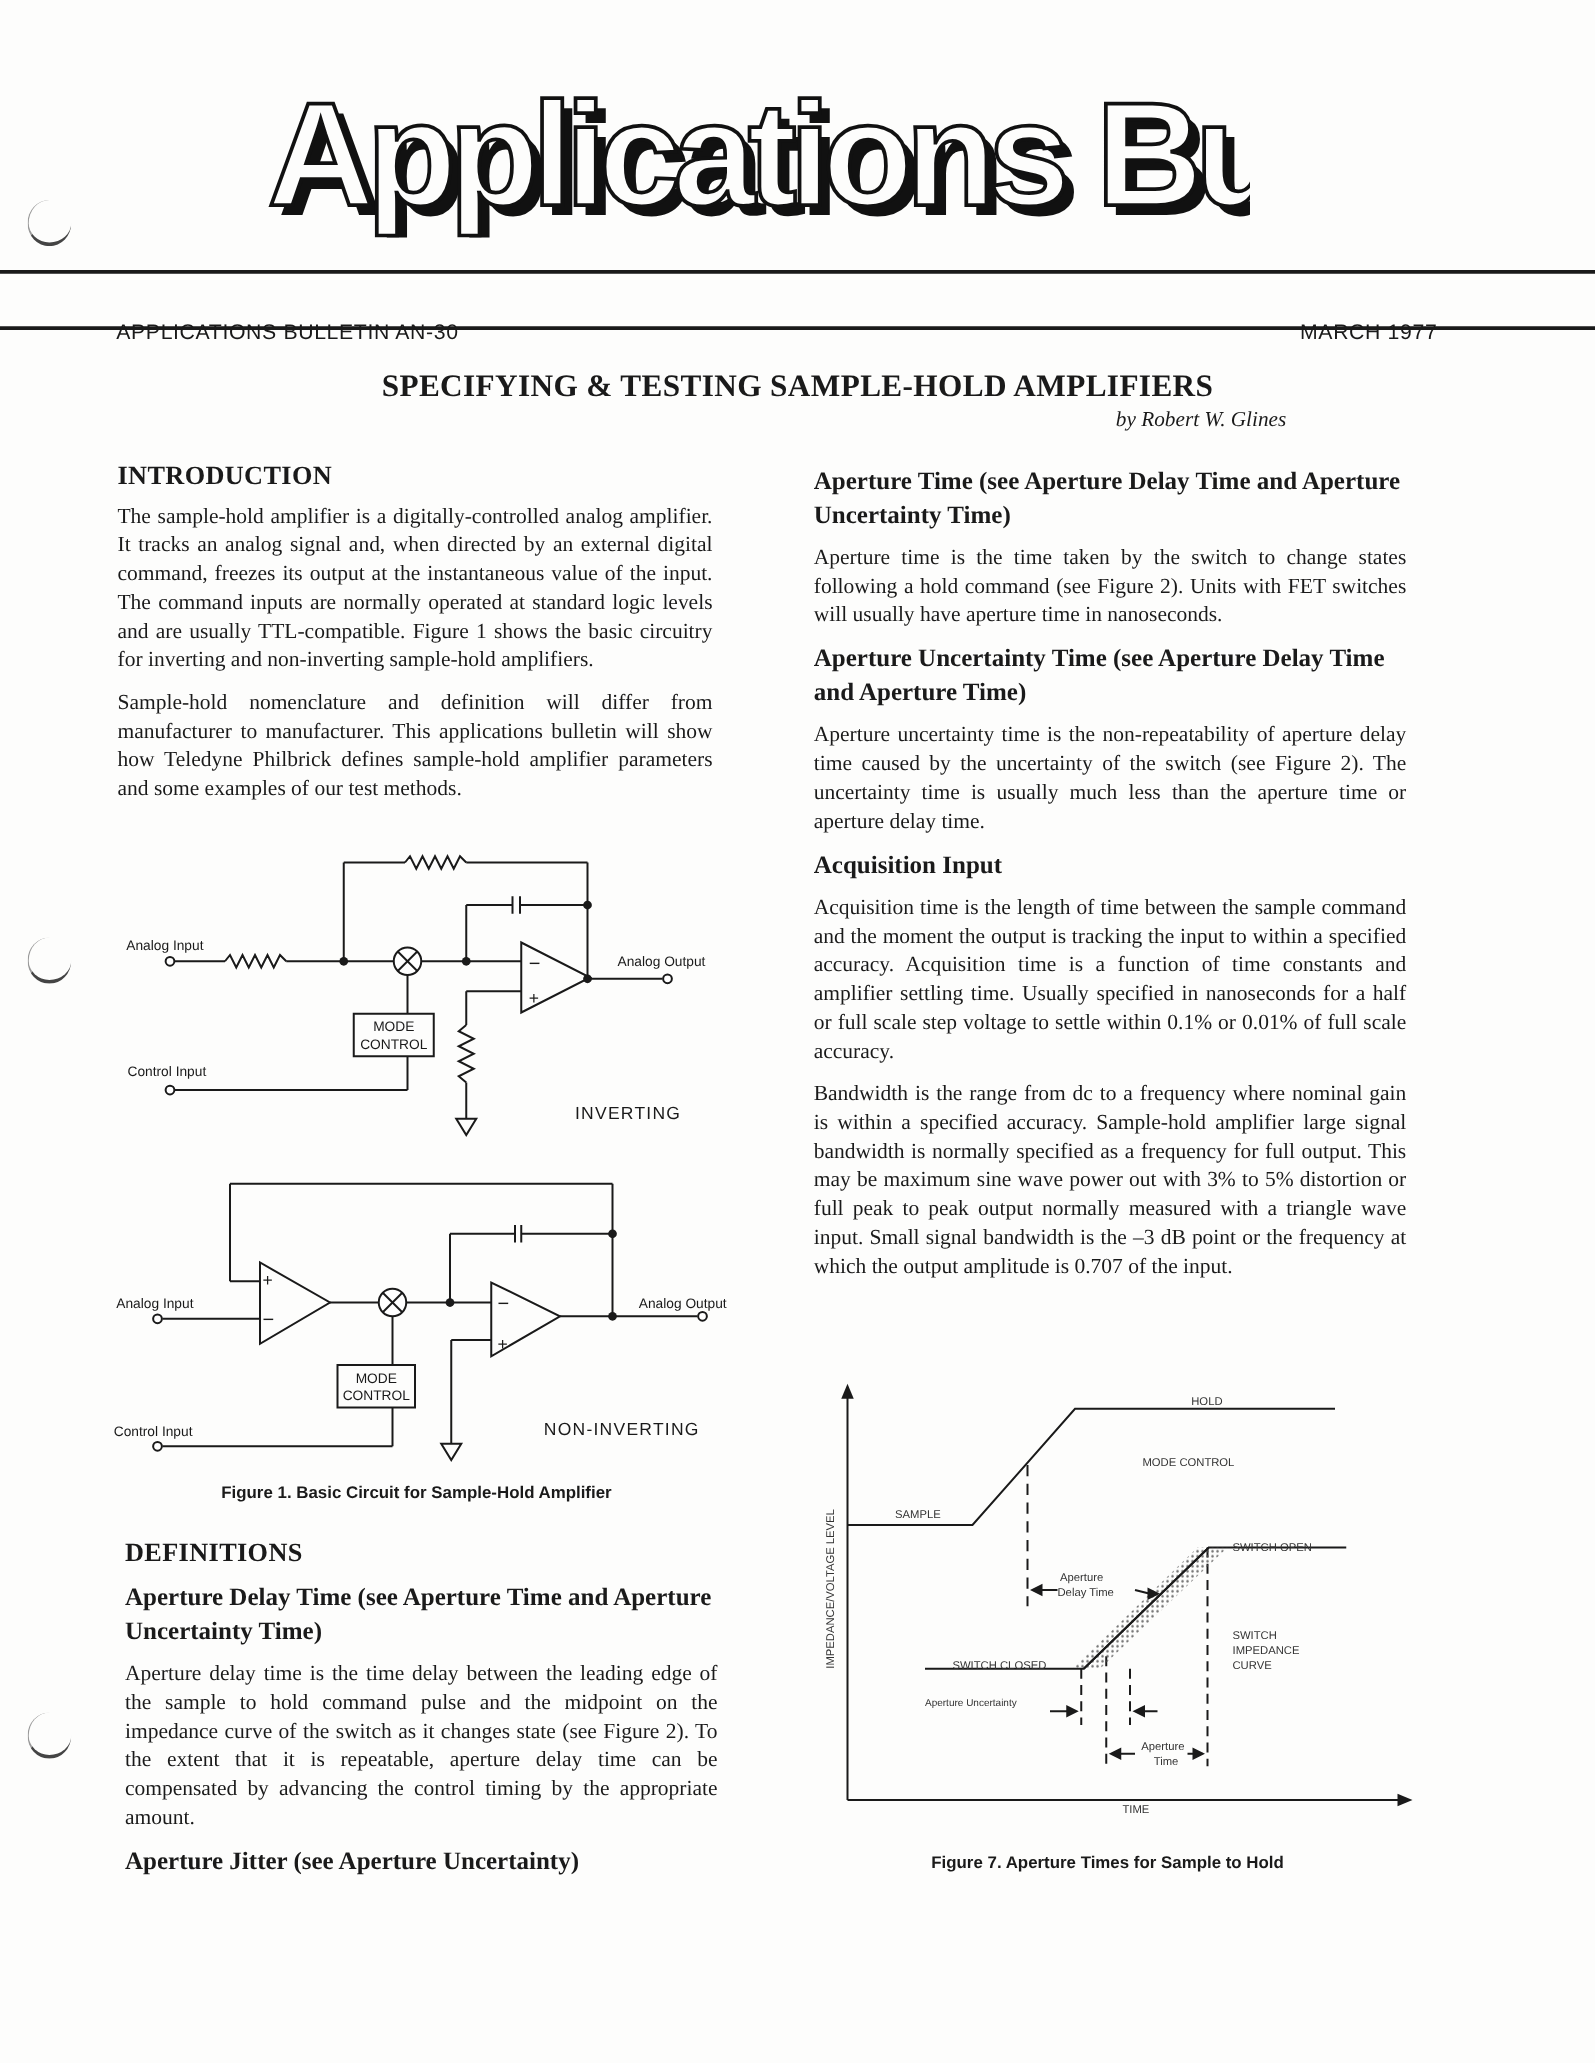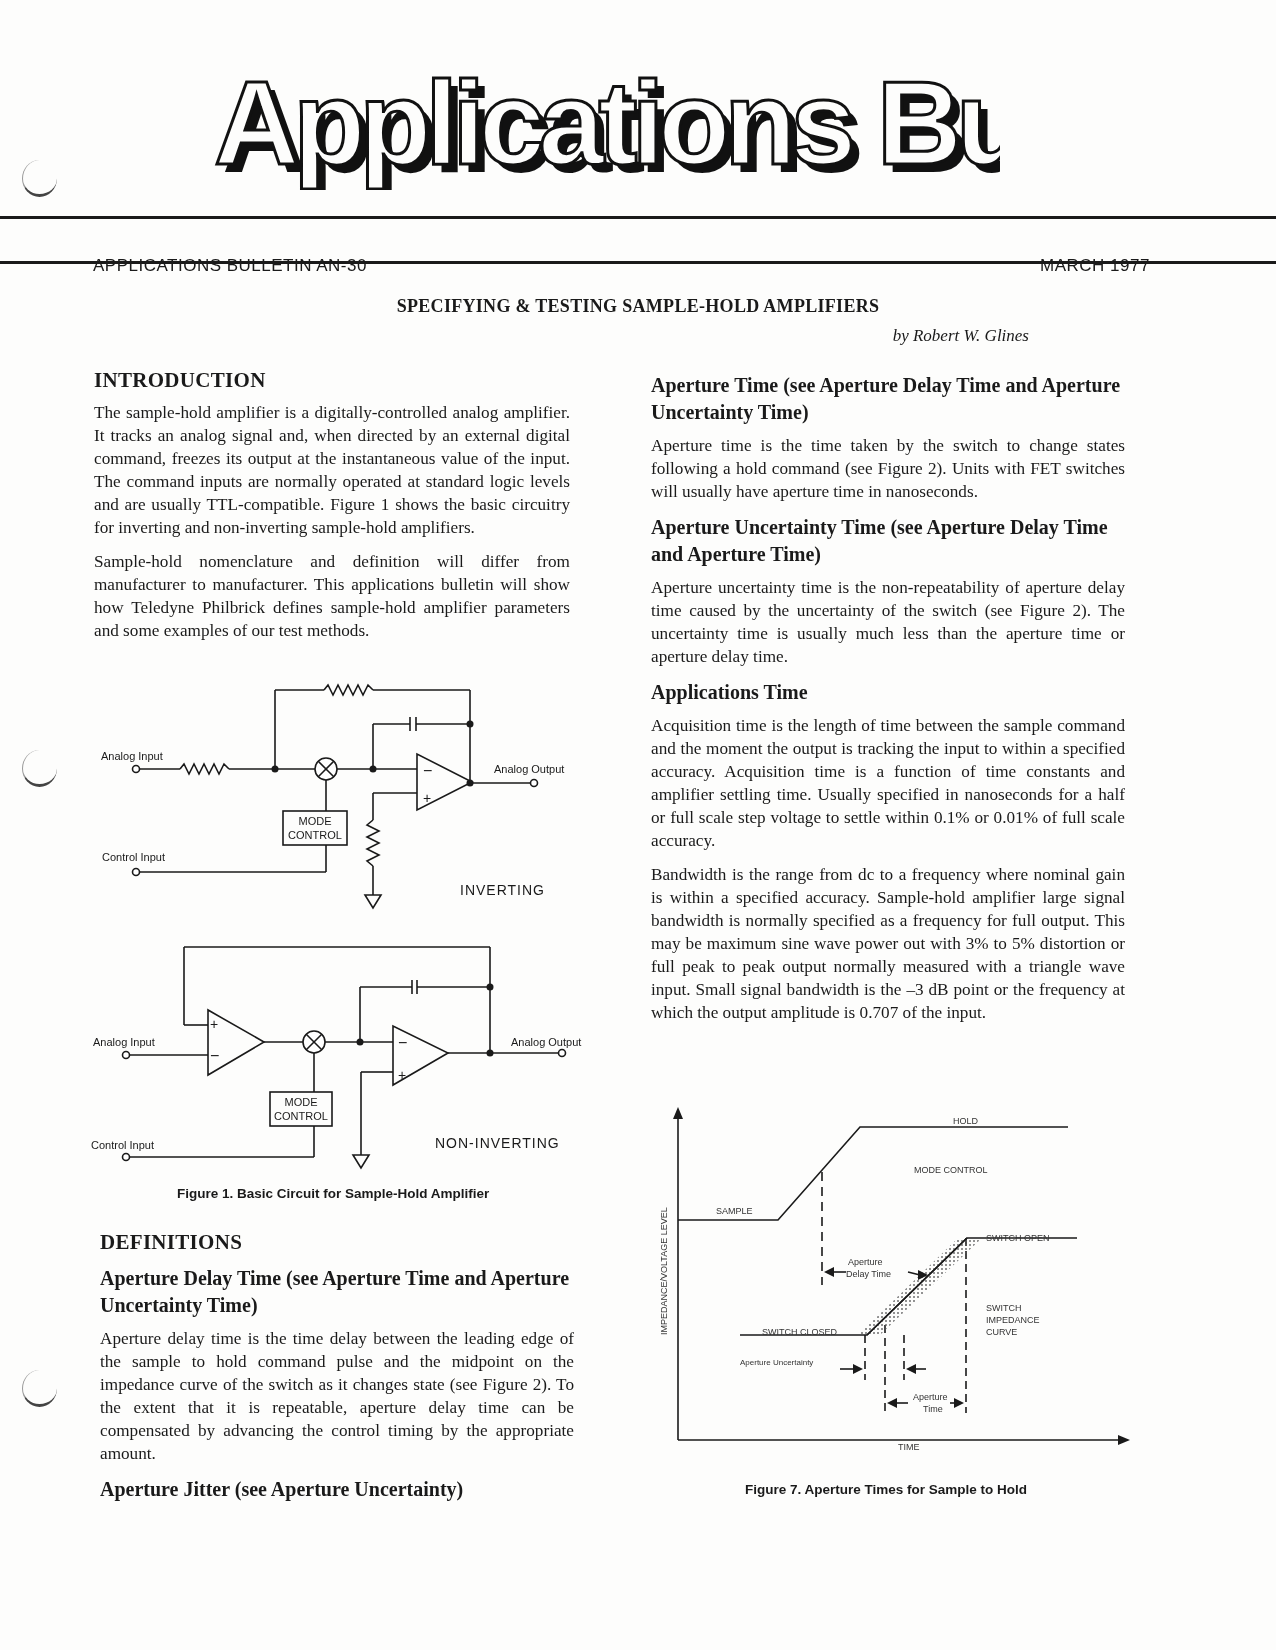--- a/index.html
+++ b/index.html
@@ -2,21 +2,21 @@
 <html><head>
 <meta charset="utf-8">
 <style>
   html, body { margin:0; padding:0; }
   body { width:1276px; height:1650px; background:#fdfdfc; position:relative; overflow:hidden;
          font-family:"Liberation Serif", serif; color:#1a1a1a; }
   .abs { position:absolute; }
   .logo { left:210px; top:60px; width:790px; height:130px; }
   .rule { position:absolute; left:0; width:1276px; background:#1a1a1a; }
   .hdr { font-family:"Liberation Sans", sans-serif; font-size:17px; letter-spacing:0.5px; top:256px; }
-  .title { left:0; width:1276px; top:296px; text-align:center; font-size:18px; font-weight:bold; letter-spacing:0.3px; }
+  .title { left:0; width:1276px; top:296px; text-align:center; font-size:25px; font-weight:bold; letter-spacing:0.3px; }
   .byline { left:0; width:1029px; top:326px; text-align:right; font-size:17px; font-style:italic; }
   .col { position:absolute; width:502px; }
   .h1 { font-size:21px; font-weight:bold; margin:0 0 8px 0; letter-spacing:0.3px; }
   .h2 { font-size:20px; font-weight:bold; margin:0 0 8px 0; line-height:27px; }
   .p { font-size:17.2px; line-height:23px; text-align:justify; margin:0 0 11px 0; }
   .cap { font-family:"Liberation Sans", sans-serif; font-weight:bold; font-size:13.5px; }
   svg text { font-family:"Liberation Sans", sans-serif; }
   .binder { position:absolute; width:34px; height:34px; border-radius:50%; border-bottom:3px solid #444; border-left:1px solid #999; }
 </style>
 </head>
@@ -148,21 +148,21 @@
   <div class="h2">Aperture Delay Time (see Aperture Time and Aperture Uncertainty Time)</div>
   <p class="p">Aperture delay time is the time delay between the leading edge of the sample to hold command pulse and the midpoint on the impedance curve of the switch as it changes state (see Figure 2). To the extent that it is repeatable, aperture delay time can be compensated by advancing the control timing by the appropriate amount.</p>
   <div class="h2">Aperture Jitter (see Aperture Uncertainty)</div>
 </div>
 
 <div class="col" style="left:651px;top:372px;width:474px;">
   <div class="h2">Aperture Time (see Aperture Delay Time and Aperture Uncertainty Time)</div>
   <p class="p">Aperture time is the time taken by the switch to change states following a hold command (see Figure 2). Units with FET switches will usually have aperture time in nanoseconds.</p>
   <div class="h2">Aperture Uncertainty Time (see Aperture Delay Time and Aperture Time)</div>
   <p class="p">Aperture uncertainty time is the non-repeatability of aperture delay time caused by the uncertainty of the switch (see Figure 2). The uncertainty time is usually much less than the aperture time or aperture delay time.</p>
-  <div class="h2">Applications Time</div>
+  <div class="h2">Acquisition Input</div>
   <p class="p">Acquisition time is the length of time between the sample command and the moment the output is tracking the input to within a specified accuracy. Acquisition time is a function of time constants and amplifier settling time. Usually specified in nanoseconds for a half or full scale step voltage to settle within 0.1% or 0.01% of full scale accuracy.</p>
   <p class="p">Bandwidth is the range from dc to a frequency where nominal gain is within a specified accuracy. Sample-hold amplifier large signal bandwidth is normally specified as a frequency for full output. This may be maximum sine wave power out with 3% to 5% distortion or full peak to peak output normally measured with a triangle wave input. Small signal bandwidth is the –3 dB point or the frequency at which the output amplitude is 0.707 of the input.</p>
 </div>
 
 <svg class="abs" style="left:640px;top:1095px;" width="500" height="370" viewBox="0 0 500 370">
   <defs>
     <pattern id="dots" width="4" height="4" patternUnits="userSpaceOnUse">
       <circle cx="2" cy="2" r="1" fill="#555"></circle>
     </pattern>
   </defs>

